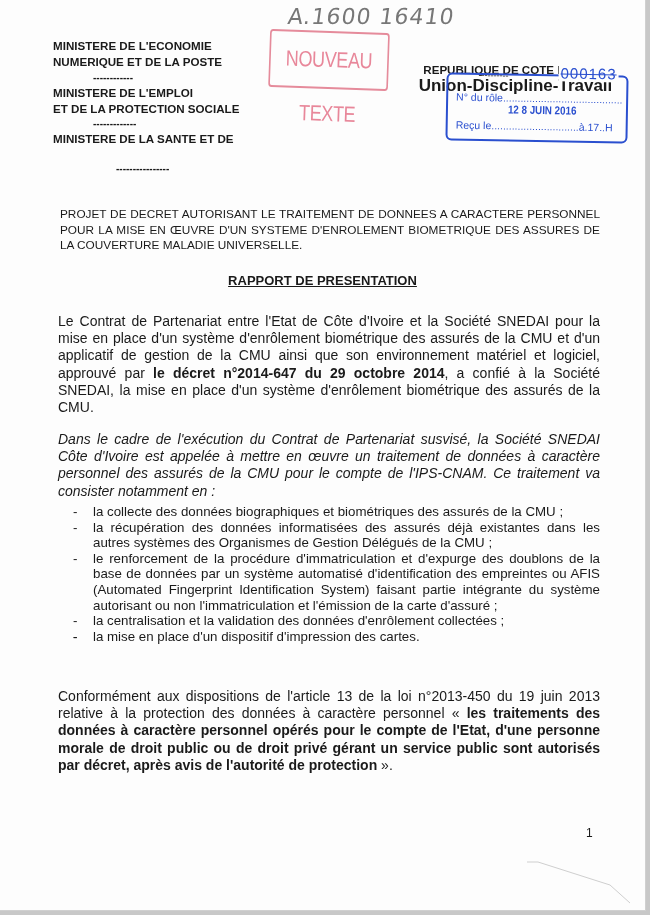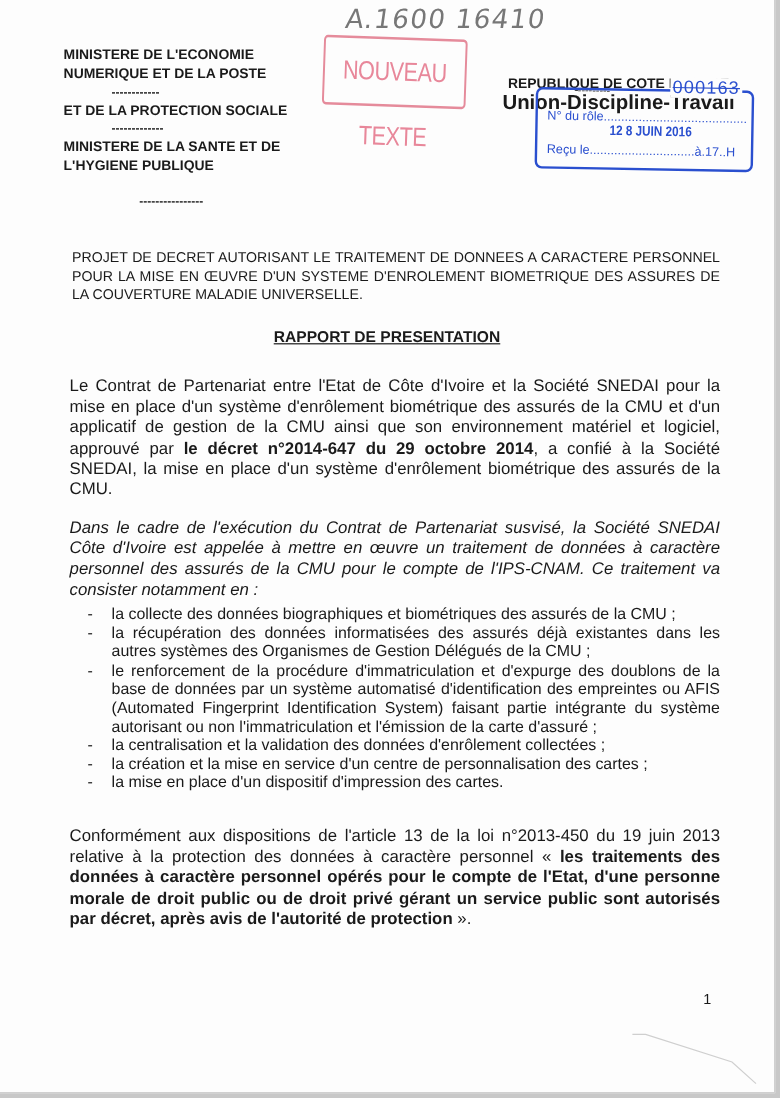--- a/index.html
+++ b/index.html
@@ -49,24 +49,24 @@
 <body>
 
 <div class="page">
 
   <div class="handwritten">A.1600 16410</div>
 
   <div class="left-header">
     <div>MINISTERE DE L'ECONOMIE</div>
     <div>NUMERIQUE ET DE LA POSTE</div>
     <div class="sep">------------</div>
+    <div>MINISTERE DE L'EMPLOI</div>
     <div>ET DE LA PROTECTION SOCIALE</div>
     <div class="sep">-------------</div>
     <div>MINISTERE DE LA SANTE ET DE</div>
-    <div>L'HYGIENE PUBLIQUE</div>
     <div class="sep2">----------------</div>
   </div>
 
   <div class="stamp-red">NOUVEAU TEXTE</div>
 
   <div class="right-header">
     <div>REPUBLIQUE DE COTE D'IVOIRE</div>
     <div class="sub">Union-Discipline-Travail</div>
   </div>
 
@@ -84,21 +84,21 @@
 
   <div class="para p1"><span>Le Contrat de Partenariat entre l'Etat de Côte d'Ivoire et la Société SNEDAI pour la mise en place d'un système d'enrôlement biométrique des assurés de la CMU et d'un applicatif de gestion de la CMU ainsi que son environnement matériel et logiciel, approuvé par </span><span class="b">le décret n°2014-647 du 29 octobre 2014</span><span>, a confié à la Société SNEDAI, la mise en place d'un système d'enrôlement biométrique des assurés de la CMU.</span></div>
 
   <div class="para p2">Dans le cadre de l'exécution du Contrat de Partenariat susvisé, la Société SNEDAI Côte d'Ivoire est appelée à mettre en œuvre un traitement de données à caractère personnel des assurés de la CMU pour le compte de l'IPS-CNAM. Ce traitement va consister notamment en :</div>
 
   <ul class="bullets">
     <li><span class="dash">-</span><span>la collecte des données biographiques et biométriques des assurés de la CMU ;</span></li>
     <li><span class="dash">-</span><span>la récupération des données informatisées des assurés déjà existantes dans les autres systèmes des Organismes de Gestion Délégués de la CMU ;</span></li>
     <li><span class="dash">-</span><span>le renforcement de la procédure d'immatriculation et d'expurge des doublons de la base de données par un système automatisé d'identification des empreintes ou AFIS (Automated Fingerprint Identification System) faisant partie intégrante du système autorisant ou non l'immatriculation et l'émission de la carte d'assuré ;</span></li>
     <li><span class="dash">-</span><span>la centralisation et la validation des données d'enrôlement collectées ;</span></li>
-    <li><span class="dash">-</span><span>la création et la mise en service d'un centre de personnalisation des cartes ;</span></li>
+    <li><span class="dash">-</span></li>
     <li><span class="dash">-</span><span>la mise en place d'un dispositif d'impression des cartes.</span></li>
   </ul>
 
   <div class="para p3"><span>Conformément aux dispositions de l'article 13 de la loi n°2013-450 du 19 juin 2013 relative à la protection des données à caractère personnel « </span><span class="bi">les traitements des données à caractère personnel opérés pour le compte de l'Etat, d'une personne morale de droit public ou de droit privé gérant un service public sont autorisés par décret, après avis de l'autorité de protection</span><span> ».</span></div>
 
   <div class="page-num">1</div>
 
   <svg class="pencil-line" viewBox="0 0 120 45">
     <polyline points="7,2 18,2 90,25 110,43" fill="none" stroke="#cfcfcf" stroke-width="1"></polyline>
   </svg>

